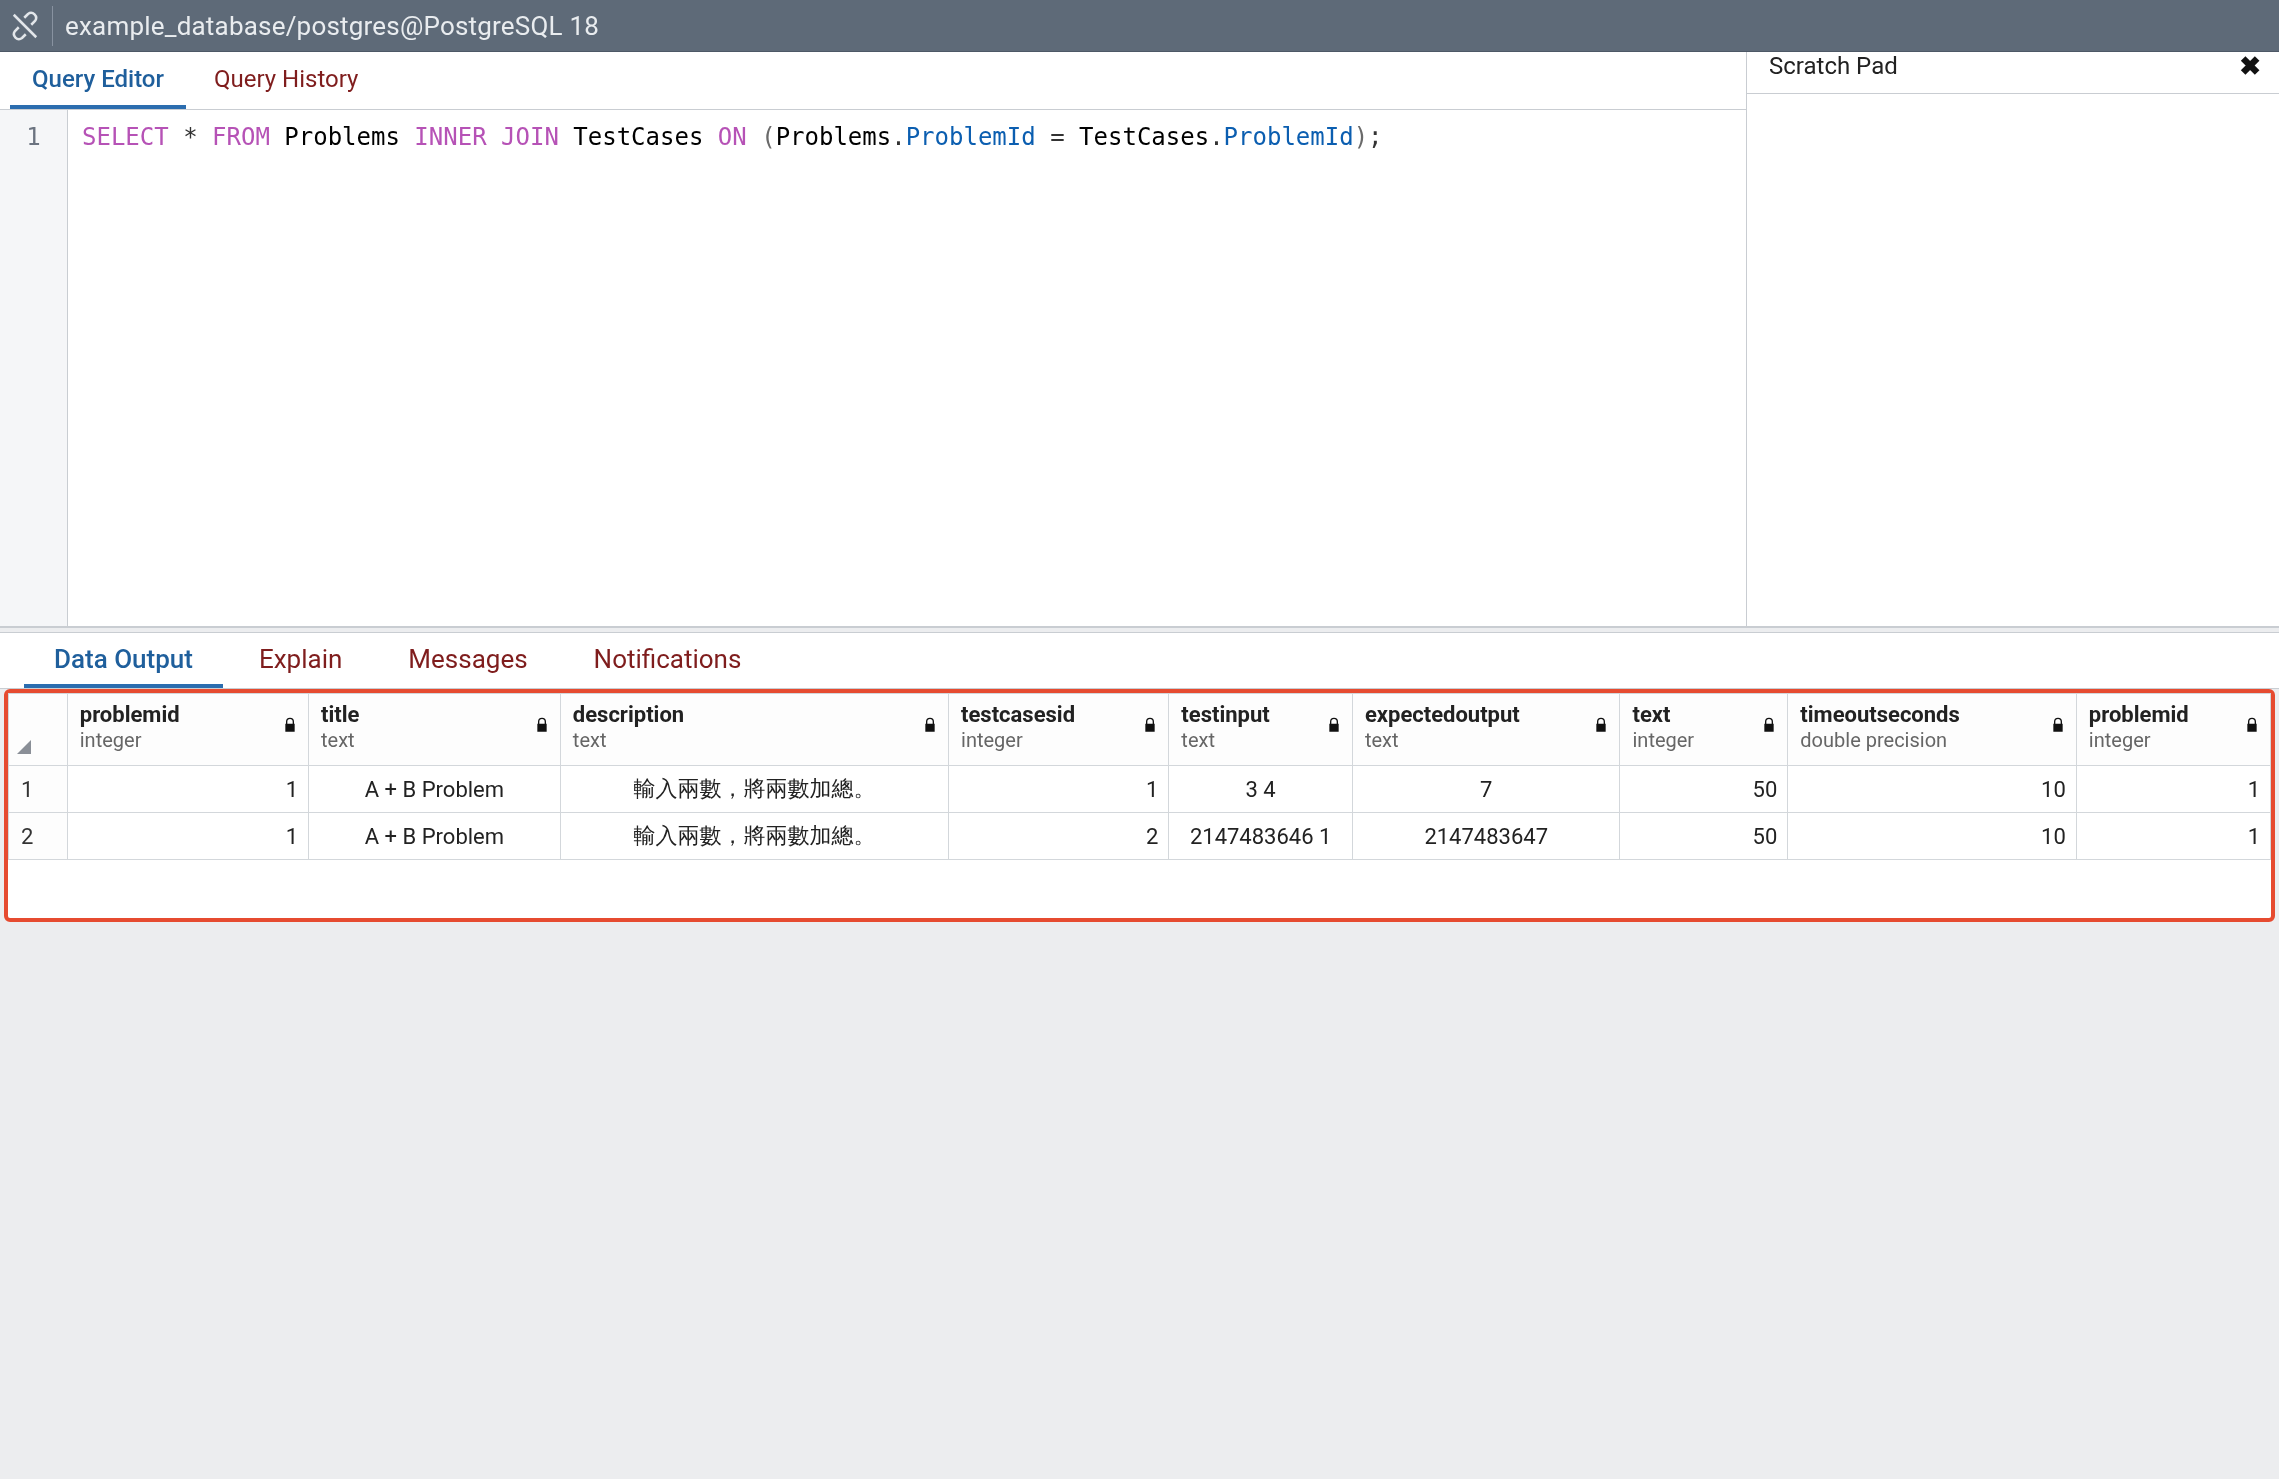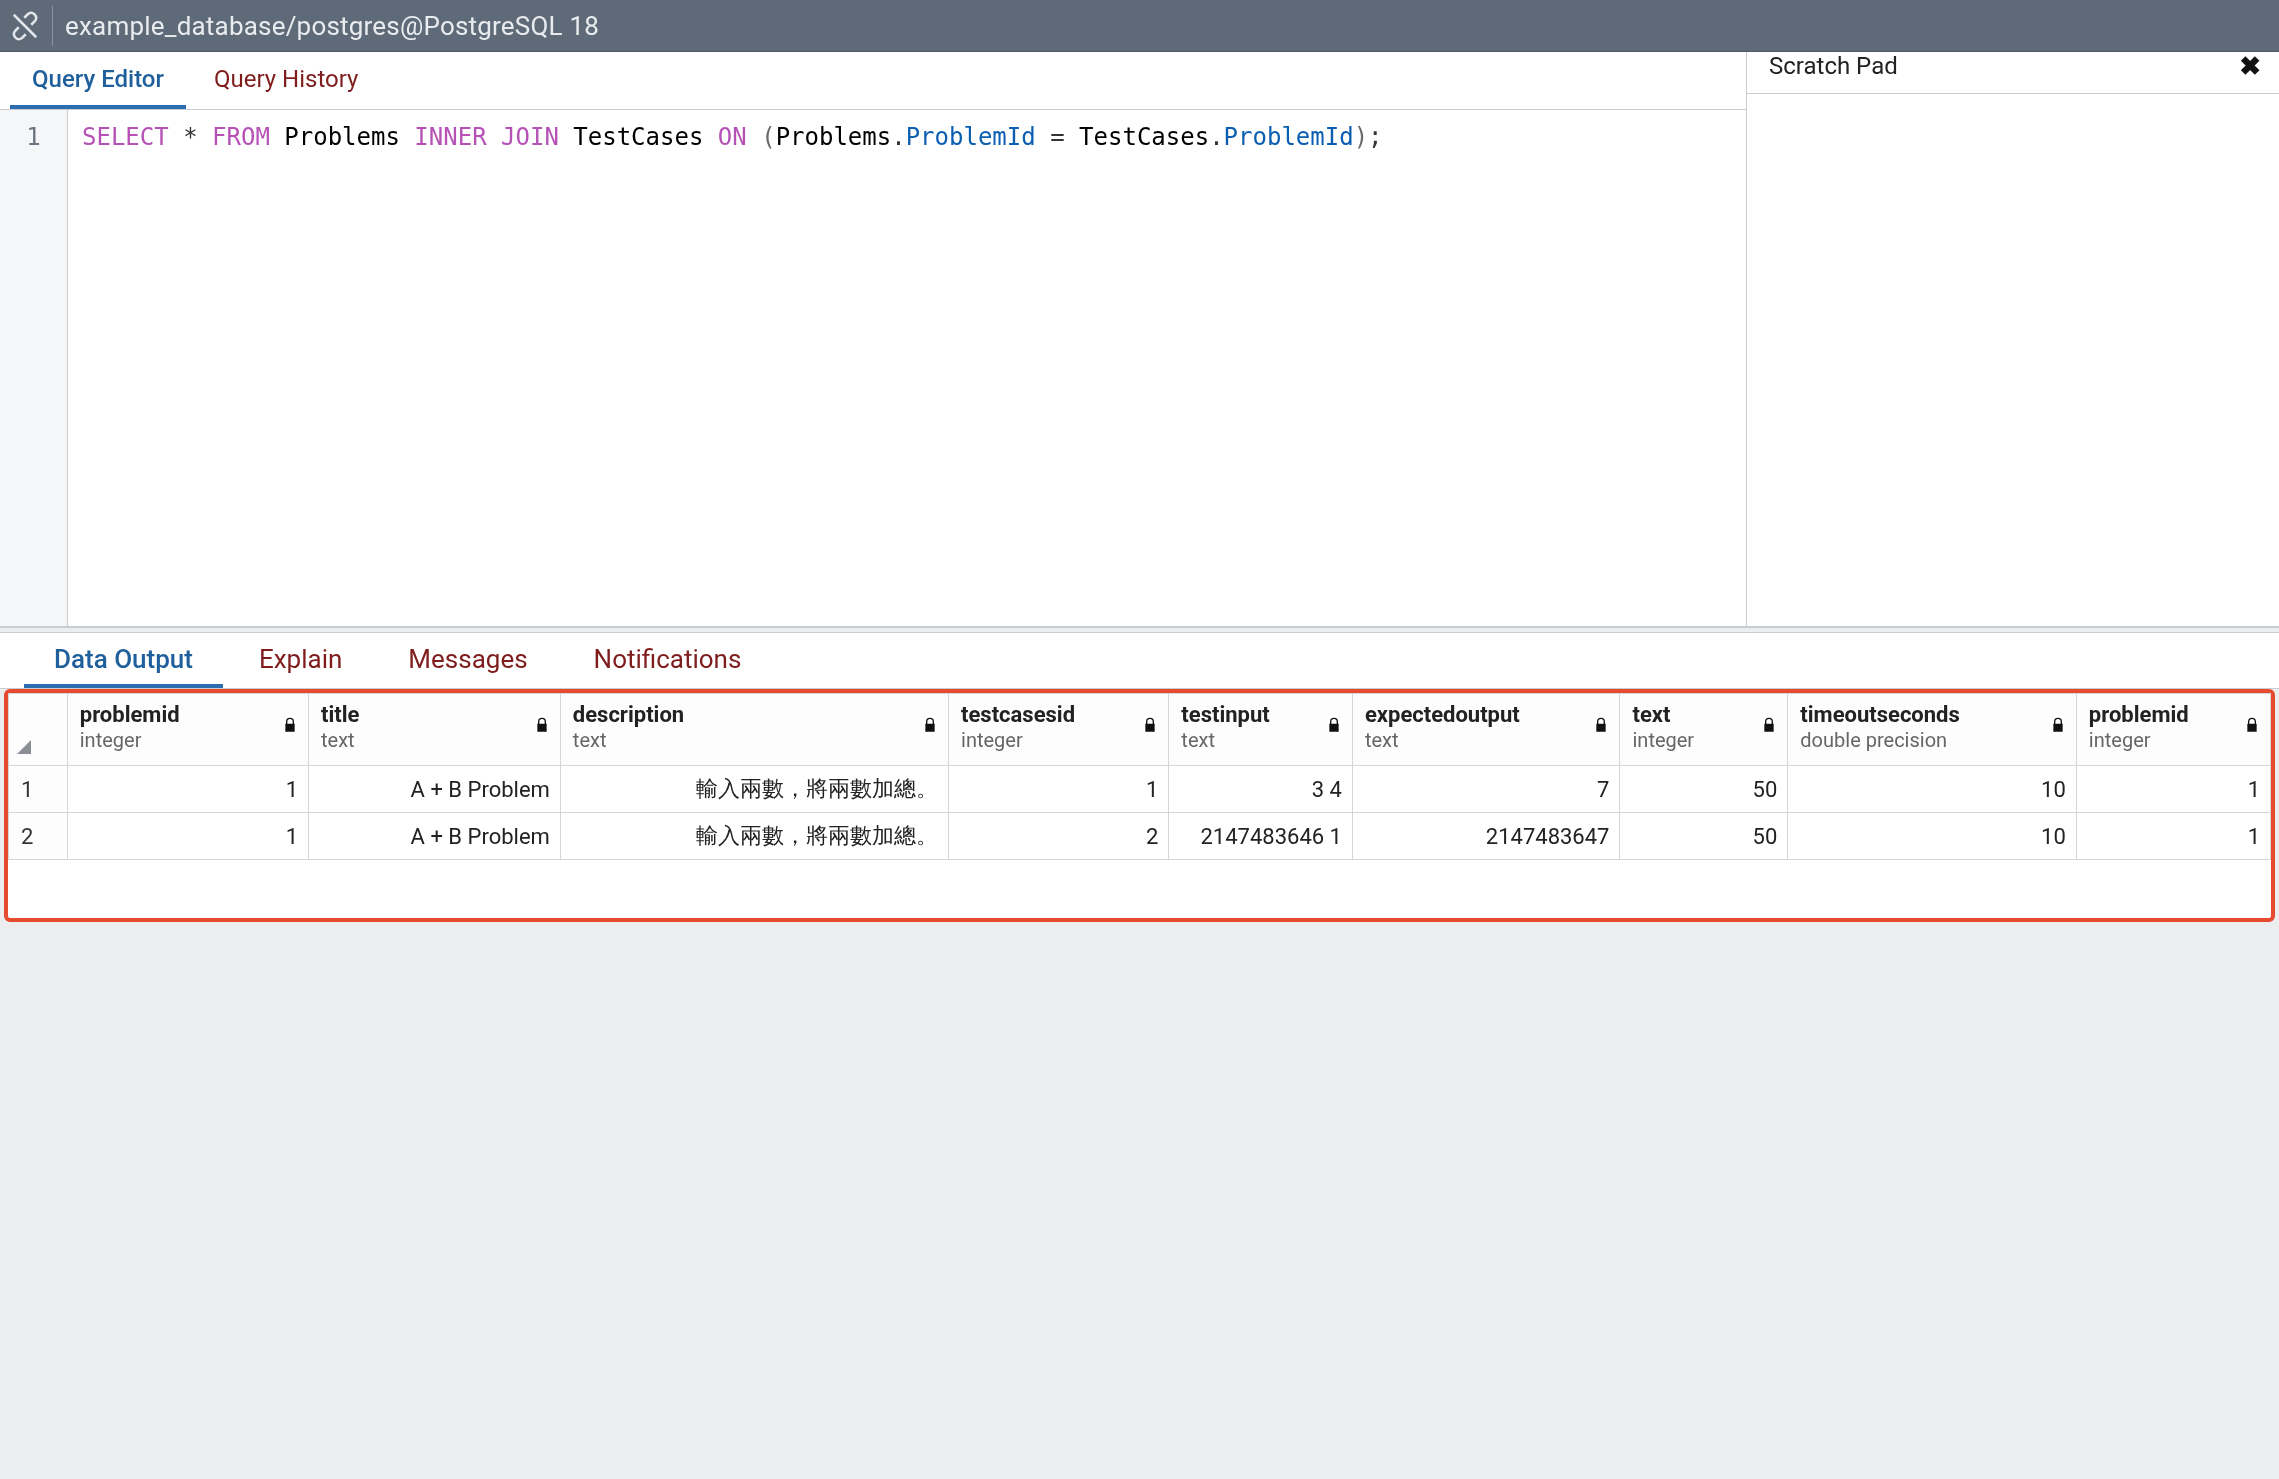--- a/index.html
+++ b/index.html
@@ -228,21 +228,21 @@
     text-align:left;
     padding:0 0 6px 8px;
   }
   table.grid .corner .tri{
     display:inline-block;
     width:0;height:0;
     border-left:14px solid transparent;
     border-bottom:14px solid #8a8f97;
   }
   .num{text-align:right;}
-  .txt{text-align:right;}
+  .txt{text-align:center;}
 
 </style>
 </head>
 <body>
 
 <div class="topbar">
   <span class="plug-icon">
     <svg width="30" height="30" viewBox="0 0 24 24" fill="none" stroke="#e2e6ea" stroke-width="2">
       <path d="M7 13l-3 3a4 4 0 005.6 5.6l3-3"></path>
       <path d="M17 11l3-3a4 4 0 00-5.6-5.6l-3 3"></path>

